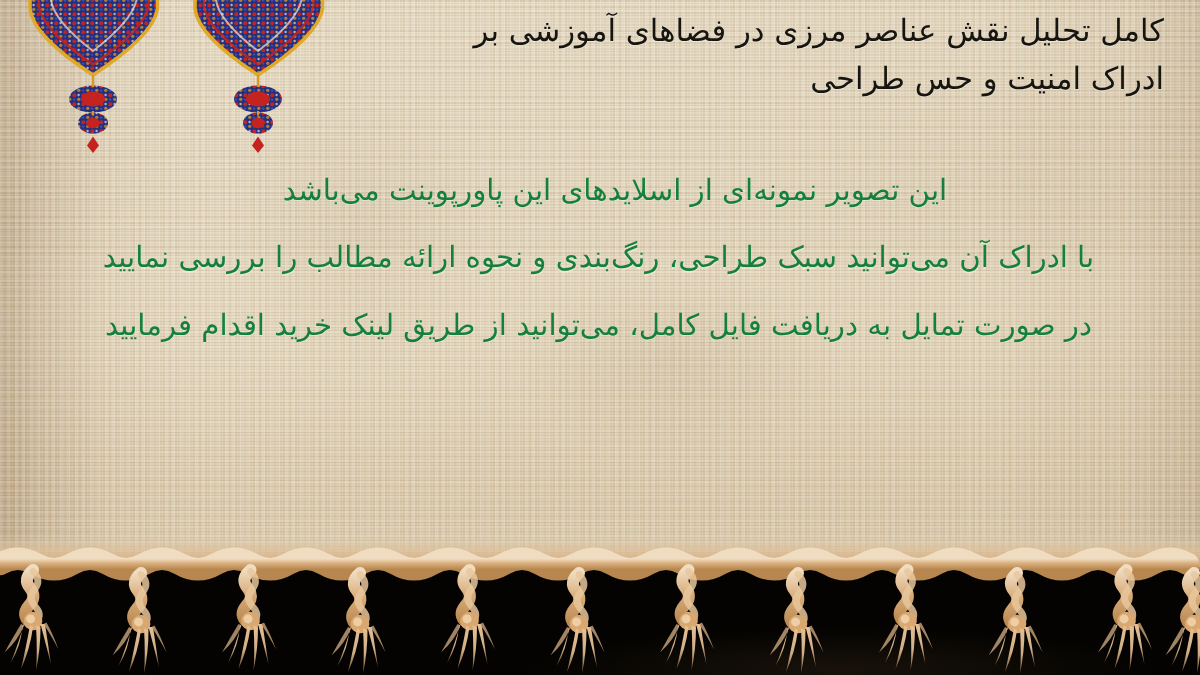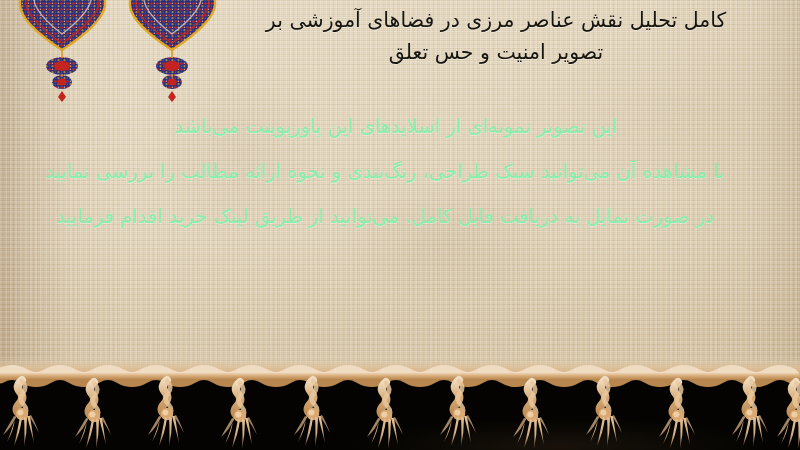--- a/index.html
+++ b/index.html
@@ -84,35 +84,34 @@
     width: 240px; height: 150px;
     pointer-events: none;
   }
 
   
   .title {
     position: absolute;
     right: 24px;
     top: 4px;
     width: 560px;
-    text-align: center;
     color: #17150f;
     font-size: 20.5px;
     line-height: 32px;
     letter-spacing: 0px;
     direction: rtl;
     text-shadow: 0 1px 0 rgba(255,255,255,.35);
   }
   .body-block {
     position: absolute;
-    right: 34px;
+    right: 20px;
     top: 104px;
     width: 762px;
     direction: rtl;
-    color: #86efac;
+    color: #15803d;
   }
   .body-line {
     font-size: 19.5px;
     line-height: 45px;
     text-align: center;
     white-space: nowrap;
     text-shadow: 0 1px 0 rgba(255,255,255,.30);
   }
   .body-line.l1 { padding-left: 22px; }
   .body-line.l2 { padding-left: 0px; }
@@ -195,26 +194,26 @@
       <ellipse cx="172" cy="128" rx="10" ry="7" fill="url(#knotTex2)"></ellipse>
       <ellipse cx="172" cy="128" rx="4.5" ry="3.5" fill="#c4231f"></ellipse>
       <path d="M172 137 l4 6 -4 5 -4 -5 z" fill="#c4231f"></path>
       <line x1="172" y1="96" x2="172" y2="104" stroke="#d99a24" stroke-width="1.6"></line>
       <line x1="172" y1="120" x2="172" y2="123" stroke="#d99a24" stroke-width="1.4"></line>
     </g>
   </svg>
 
   <div class="title">
     <div>کامل تحلیل نقش عناصر مرزی در فضاهای آموزشی بر</div>
-    <div>تصویر امنیت و حس تعلق</div>
+    <div>ادراک امنیت و حس طراحی</div>
   </div>
 
   <div class="body-block">
     <div class="body-line l1">این تصویر نمونه‌ای از اسلایدهای این پاورپوینت می‌باشد</div>
-    <div class="body-line l2">با مشاهده آن می‌توانید سبک طراحی، رنگ‌بندی و نحوه ارائه مطالب را بررسی نمایید</div>
+    <div class="body-line l2">با ادراک آن می‌توانید سبک طراحی، رنگ‌بندی و نحوه ارائه مطالب را بررسی نمایید</div>
     <div class="body-line l3">در صورت تمایل به دریافت فایل کامل، می‌توانید از طریق لینک خرید اقدام فرمایید</div>
   </div>
 
   <div class="blackband"></div>
 
   <svg class="fringe" viewBox="0 0 800 94" preserveAspectRatio="none">
     <defs>
       <linearGradient id="cordG" x1="0" y1="0" x2="0" y2="1">
         <stop offset="0%" stop-color="#f0dcc0"></stop>
         <stop offset="45%" stop-color="#d9ae7c"></stop>

